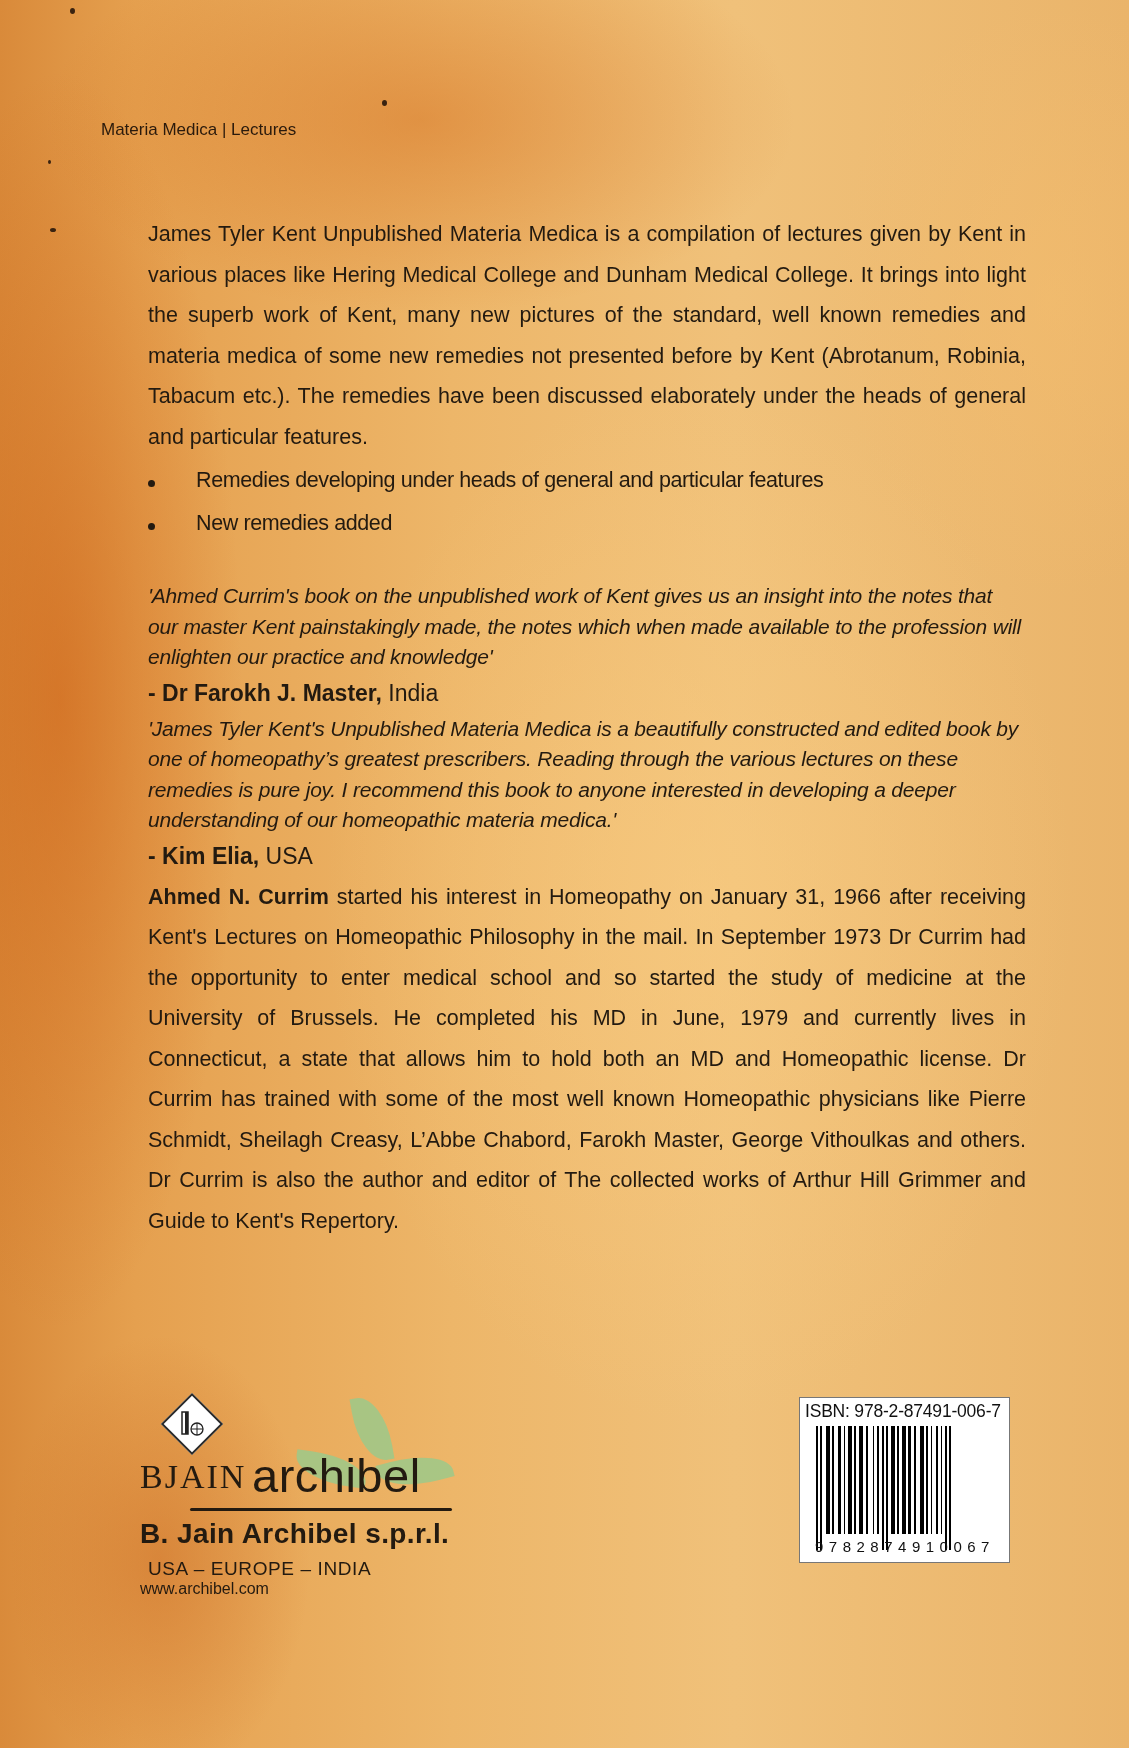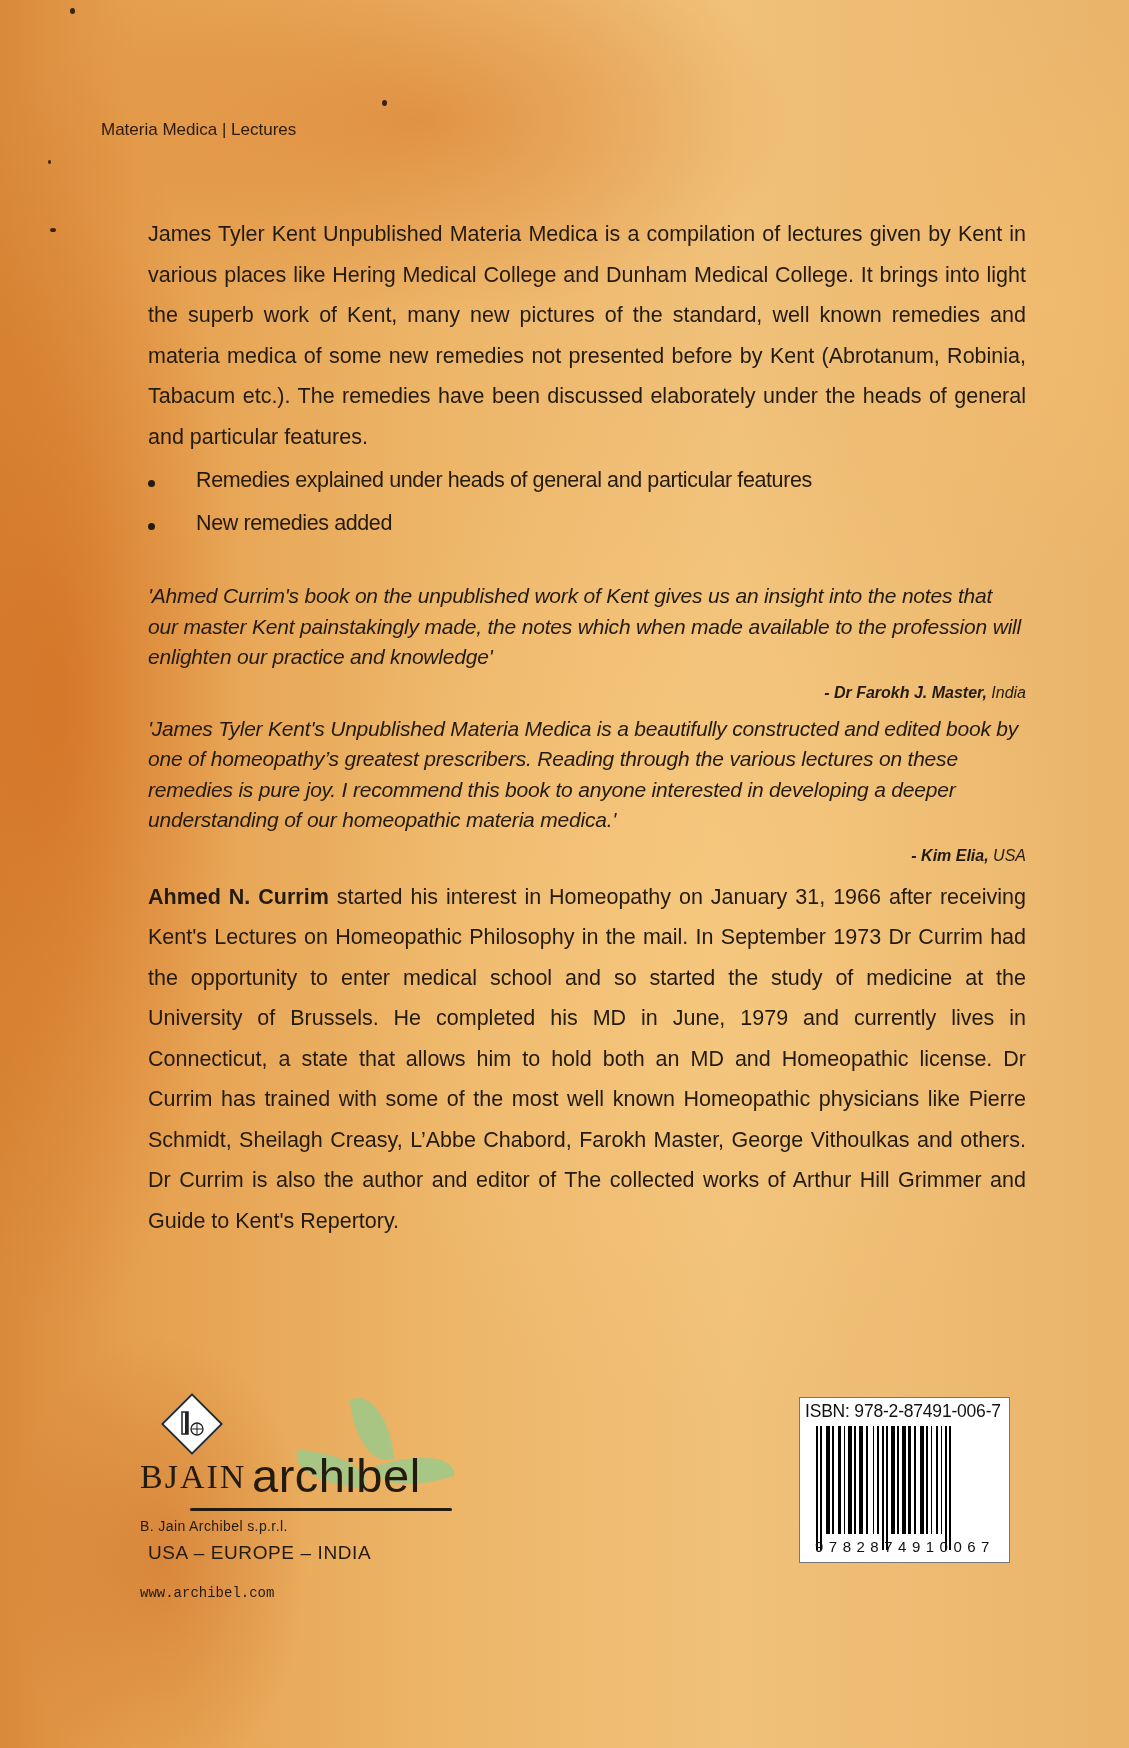--- a/index.html
+++ b/index.html
@@ -19,39 +19,39 @@
   .series { position: absolute; left: 101px; top: 120px; font-size: 17px; color: #2a1a0c; }
 
   .content { position: absolute; left: 148px; width: 878px; top: 214px; }
   .intro { font-size: 21.5px; line-height: 40.5px; text-align: justify; margin: 0; }
   .bullets { list-style: none; padding: 0; margin: 2px 0 0 0; }
   .bullets li { position: relative; font-size: 21.5px; line-height: 43px; padding-left: 48px; letter-spacing: -0.4px; }
   .bullets li .dot { position: absolute; left: 0; top: 21px; width: 7px; height: 7px; border-radius: 50%; background: #231a10; }
 
   .quote { font-size: 21px; line-height: 30.5px; font-style: italic; margin: 0; text-align: left; letter-spacing: -0.2px; }
   .quote1 { margin-top: 36px; }
-  .attrib { text-align: right; font-size: 16px; line-height: 30px; margin: 5px 0 6px 0; font-style: italic; }
+  .attrib { text-align: left; font-size: 23px; line-height: 30px; margin: 5px 0 6px 0; }
   .attrib b { font-weight: bold; }
 
   .bio { font-size: 21.5px; line-height: 40.5px; text-align: justify; margin: 4px 0 0 0; }
   .bio b { font-weight: bold; }
 
   .publisher { position: absolute; left: 140px; top: 1396px; width: 320px; }
   .logo-row { position: relative; height: 110px; }
   .logo-diamond { position: absolute; left: 30px; top: 6px; width: 40px; height: 40px; background: #fff; border: 2px solid #2a2a2a; transform: rotate(45deg); }
   .leaf { position: absolute; background: #9cc98a; opacity: 0.85; border-radius: 0 80% 0 80%; }
   .leaf1 { left: 215px; top: 0px; width: 34px; height: 66px; transform: rotate(-10deg); }
   .leaf2 { left: 155px; top: 58px; width: 72px; height: 30px; transform: rotate(8deg); }
   .leaf3 { left: 238px; top: 60px; width: 74px; height: 30px; transform: rotate(-15deg); }
   .logo-bjain { position: absolute; left: 0; top: 62px; font-family: "Liberation Serif", serif; font-size: 34px; letter-spacing: 2px; color: #231a10; }
   .logo-archibel { position: absolute; left: 112px; top: 52px; font-size: 47px; color: #231a10; letter-spacing: 0.5px; }
   .logo-underline { position: absolute; left: 50px; top: 112px; width: 262px; height: 3px; background: #231a10; border-radius: 2px; }
-  .pub-name { font-weight: normal; font-size: 14px; margin-top: 12px; letter-spacing: 0.4px; }
+  .pub-name { font-weight: bold; font-size: 28px; margin-top: 12px; letter-spacing: 0.4px; }
   .pub-regions { font-size: 19px; margin-top: 8px; letter-spacing: 0.6px; margin-left: 8px; }
-  .pub-url { font-size: 14px; margin-top: 21px; font-family: Liberation Mono, monospace; }
+  .pub-url { font-size: 16px; margin-top: 0; }
 
   .isbn-box { position: absolute; left: 799px; top: 1397px; width: 211px; height: 166px; background: #fff; border: 1px solid #777; box-sizing: border-box; }
   .isbn-label { position: absolute; left: 5px; top: 3px; font-size: 17.5px; color: #111; letter-spacing: -0.2px; }
   .barcode { position: absolute; left: 16px; top: 28px; width: 180px; height: 124px; display: flex; align-items: flex-start; }
   .barcode span { display: block; background: #000; height: 108px; }
   .barcode span.g { height: 124px; }
   .isbn-digits { position: absolute; left: 15px; top: 140px; font-size: 15px; letter-spacing: 5.5px; color: #111; background: transparent; }
 </style>
 </head>
 <body>
@@ -60,21 +60,21 @@
 <span class="speck" style="left:382px;top:100px;"></span>
 <span class="speck" style="left:48px;top:160px;width:3px;height:4px;"></span>
 <span class="speck" style="left:50px;top:228px;width:6px;height:4px;"></span>
 
 <div class="series">Materia Medica | Lectures</div>
 
 <div class="content">
   <p class="intro">James Tyler Kent Unpublished Materia Medica is a compilation of lectures given by Kent in various places like Hering Medical College and Dunham Medical College. It brings into light the superb work of Kent, many new pictures of the standard, well known remedies and materia medica of some new remedies not presented before by Kent (Abrotanum, Robinia, Tabacum etc.). The remedies have been discussed elaborately under the heads of general and particular features.</p>
 
   <ul class="bullets">
-    <li><span class="dot"></span><span>Remedies explained under heads of general and particular features</span></li>
+    <li><span class="dot"></span><span>Remedies developing under heads of general and particular features</span></li>
     <li><span class="dot"></span><span>New remedies added</span></li>
   </ul>
 
   <p class="quote quote1">'Ahmed Currim's book on the unpublished work of Kent gives us an insight into the notes that our master Kent painstakingly made, the notes which when made available to the profession will enlighten our practice and knowledge'</p>
   <div class="attrib"><b>- Dr Farokh J. Master,</b><span> India</span></div>
 
   <p class="quote">'James Tyler Kent's Unpublished Materia Medica is a beautifully constructed and edited book by one of homeopathy’s greatest prescribers. Reading through the various lectures on these remedies is pure joy. I recommend this book to anyone interested in developing a deeper understanding of our homeopathic materia medica.'</p>
   <div class="attrib"><b>- Kim Elia,</b><span> USA</span></div>
 
   <p class="bio"><b>Ahmed N. Currim</b><span> started his interest in Homeopathy on January 31, 1966 after receiving Kent's Lectures on Homeopathic Philosophy in the mail. In September 1973 Dr Currim had the opportunity to enter medical school and so started the study of medicine at the University of Brussels. He completed his MD in June, 1979 and currently lives in Connecticut, a state that allows him to hold both an MD and Homeopathic license. Dr Currim has trained with some of the most well known Homeopathic physicians like  Pierre Schmidt, Sheilagh Creasy, L’Abbe Chabord, Farokh Master, George Vithoulkas and others. Dr Currim is also the author and editor of The collected works of Arthur Hill Grimmer and Guide to Kent's Repertory.</span></p>

